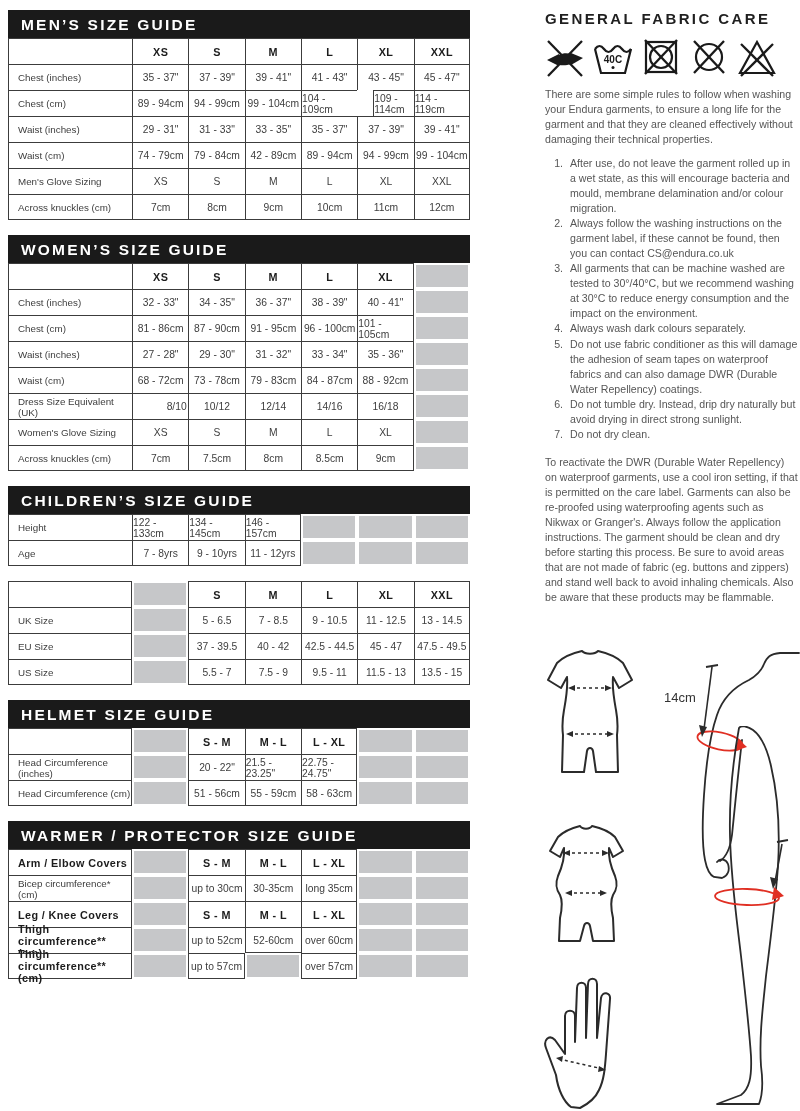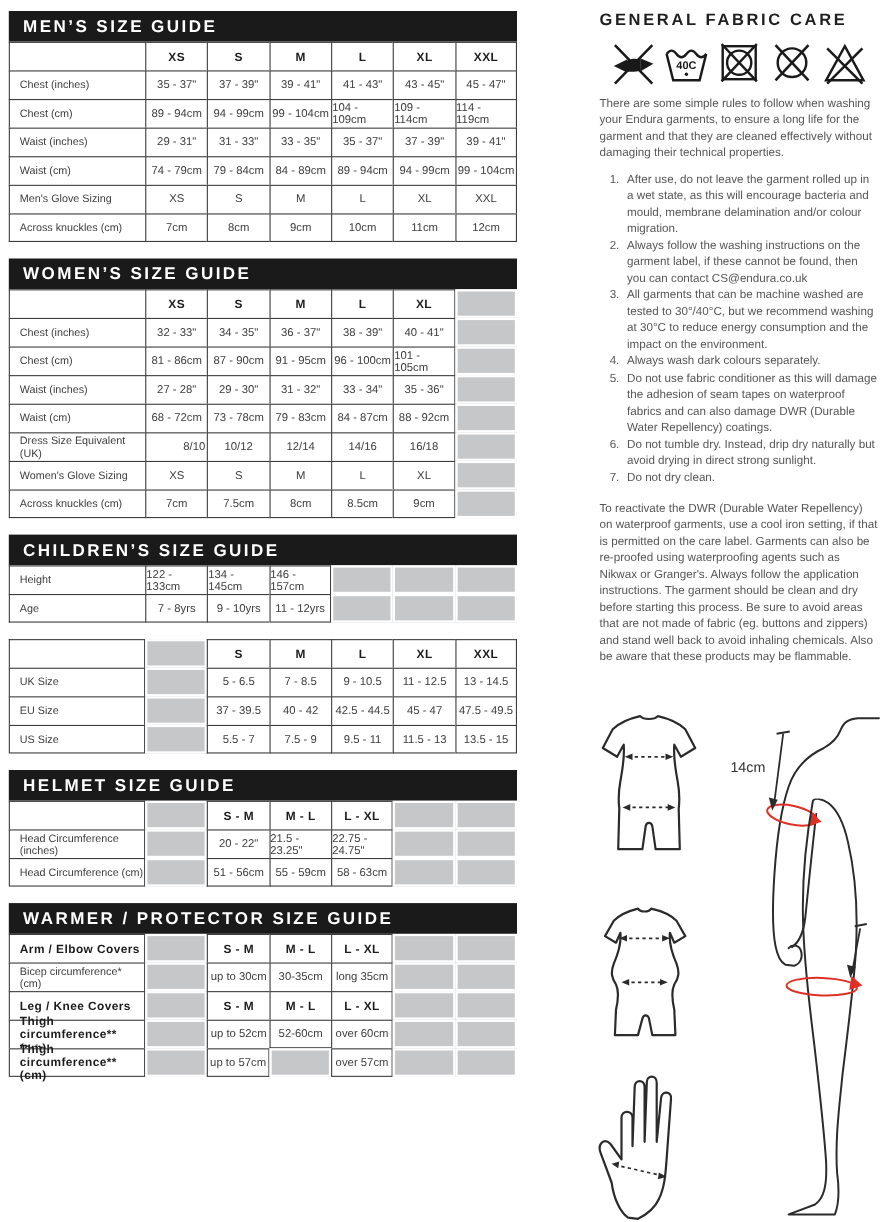--- a/index.html
+++ b/index.html
@@ -19,21 +19,21 @@
   .c{height:26px;display:flex;align-items:center;justify-content:center;font-size:10.3px;color:#3d3d3d;background:#fff;}
   .c.lbl{justify-content:flex-start;padding-left:9px;font-size:9.8px;}
   .c.head{font-weight:bold;font-size:10.8px;color:#1c1c1c;letter-spacing:.4px;}
   .c.empty{background:var(--grey);border:2px solid #fff;}
 
   .footnotes{margin-top:50px;font-size:9.6px;color:#555;line-height:1.6;}
 
   
   .right{position:absolute;left:545px;top:8px;width:253px;color:#565656;}
   .care-title{font-size:15px;font-weight:600;letter-spacing:2.4px;color:#1f1f1f;margin:2px 0 9px;white-space:nowrap;}
-  .icons{display:flex;gap:8px;margin:0 0 9px;justify-content:center;}
+  .icons{display:flex;gap:8px;margin:0 0 9px;}
   .icons svg{display:block;}
   .para{font-size:10.6px;line-height:1.42;}
   ol.rules{margin:9px 0 0;padding-left:21px;font-size:10.6px;line-height:1.42;}
   ol.rules li{padding-left:4px;margin:0;}
   .outro{margin-top:13px;}
 
   .diag{position:absolute;}
   .diag text{font-family:"Liberation Sans",sans-serif;}
 </style>
 </head>
@@ -58,33 +58,33 @@
           <div class="c" style="border-top: 1px solid var(--bc); border-left: 1px solid var(--bc);">37 - 39"</div>
           <div class="c" style="border-top: 1px solid var(--bc); border-left: 1px solid var(--bc);">39 - 41"</div>
           <div class="c" style="border-top: 1px solid var(--bc); border-left: 1px solid var(--bc);">41 - 43"</div>
           <div class="c" style="border-top: 1px solid var(--bc); border-left: 1px solid var(--bc);">43 - 45"</div>
           <div class="c" style="border-top: 1px solid var(--bc); border-left: 1px solid var(--bc); border-right: 1px solid var(--bc);">45 - 47"</div>
           <div class="c lbl" style="border-top: 1px solid var(--bc); border-left: 1px solid var(--bc);">Chest (cm)</div>
           <div class="c" style="border-top: 1px solid var(--bc); border-left: 1px solid var(--bc);">89 - 94cm</div>
           <div class="c" style="border-top: 1px solid var(--bc); border-left: 1px solid var(--bc);">94 - 99cm</div>
           <div class="c" style="border-top: 1px solid var(--bc); border-left: 1px solid var(--bc);">99 - 104cm</div>
           <div class="c" style="border-top: 1px solid var(--bc); border-left: 1px solid var(--bc);">104 - 109cm</div>
-          <div class="c" style="border-top: 1px solid var(--bc); border-left: 1px solid var(--bc);">109 - 114cm</div>
+          <div class="c" style="border-top: 1px solid var(--bc); border-left: 1px solid var(--bc); margin-left: 16px;">109 - 114cm</div>
           <div class="c" style="border-top: 1px solid var(--bc); border-left: 1px solid var(--bc); border-right: 1px solid var(--bc);">114 - 119cm</div>
           <div class="c lbl" style="border-top: 1px solid var(--bc); border-left: 1px solid var(--bc);">Waist (inches)</div>
           <div class="c" style="border-top: 1px solid var(--bc); border-left: 1px solid var(--bc);">29 - 31"</div>
           <div class="c" style="border-top: 1px solid var(--bc); border-left: 1px solid var(--bc);">31 - 33"</div>
           <div class="c" style="border-top: 1px solid var(--bc); border-left: 1px solid var(--bc);">33 - 35"</div>
           <div class="c" style="border-top: 1px solid var(--bc); border-left: 1px solid var(--bc);">35 - 37"</div>
           <div class="c" style="border-top: 1px solid var(--bc); border-left: 1px solid var(--bc);">37 - 39"</div>
           <div class="c" style="border-top: 1px solid var(--bc); border-left: 1px solid var(--bc); border-right: 1px solid var(--bc);">39 - 41"</div>
           <div class="c lbl" style="border-top: 1px solid var(--bc); border-left: 1px solid var(--bc);">Waist (cm)</div>
           <div class="c" style="border-top: 1px solid var(--bc); border-left: 1px solid var(--bc);">74 - 79cm</div>
           <div class="c" style="border-top: 1px solid var(--bc); border-left: 1px solid var(--bc);">79 - 84cm</div>
-          <div class="c" style="border-top: 1px solid var(--bc); border-left: 1px solid var(--bc);">84 - 89cm</div>
+          <div class="c" style="border-top: 1px solid var(--bc); border-left: 1px solid var(--bc);">42 - 89cm</div>
           <div class="c" style="border-top: 1px solid var(--bc); border-left: 1px solid var(--bc);">89 - 94cm</div>
           <div class="c" style="border-top: 1px solid var(--bc); border-left: 1px solid var(--bc);">94 - 99cm</div>
           <div class="c" style="border-top: 1px solid var(--bc); border-left: 1px solid var(--bc); border-right: 1px solid var(--bc);">99 - 104cm</div>
           <div class="c lbl" style="border-top: 1px solid var(--bc); border-left: 1px solid var(--bc);">Men's Glove Sizing</div>
           <div class="c" style="border-top: 1px solid var(--bc); border-left: 1px solid var(--bc);">XS</div>
           <div class="c" style="border-top: 1px solid var(--bc); border-left: 1px solid var(--bc);">S</div>
           <div class="c" style="border-top: 1px solid var(--bc); border-left: 1px solid var(--bc);">M</div>
           <div class="c" style="border-top: 1px solid var(--bc); border-left: 1px solid var(--bc);">L</div>
           <div class="c" style="border-top: 1px solid var(--bc); border-left: 1px solid var(--bc);">XL</div>
           <div class="c" style="border-top: 1px solid var(--bc); border-left: 1px solid var(--bc); border-right: 1px solid var(--bc);">XXL</div>

